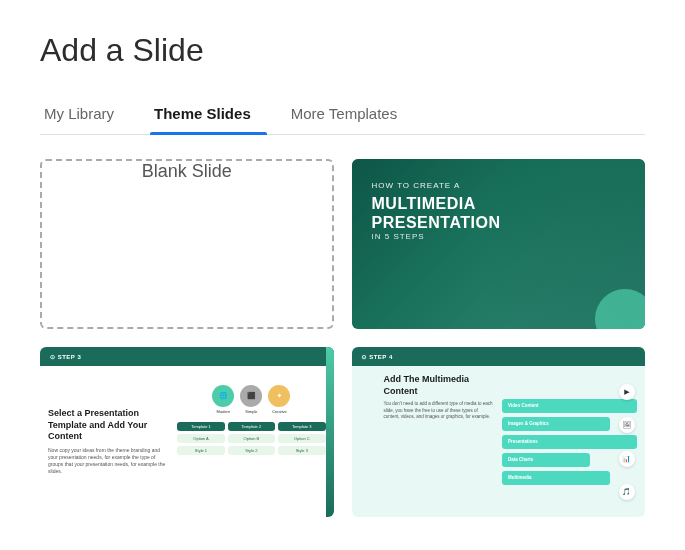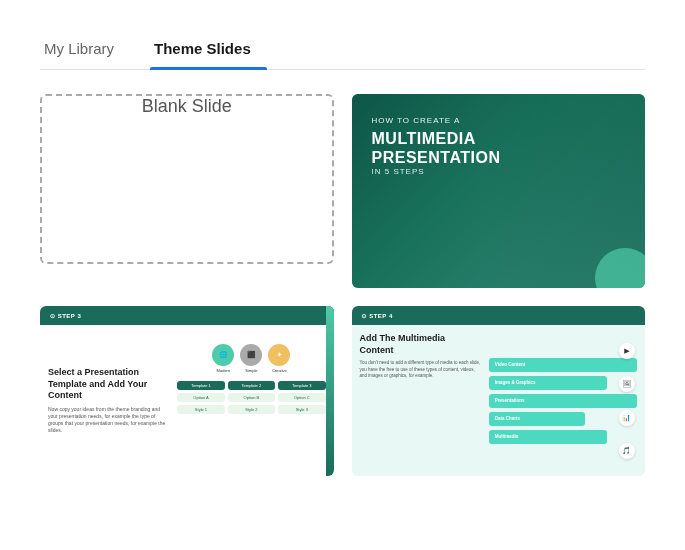--- a/index.html
+++ b/index.html
@@ -69,21 +69,21 @@
       justify-content: center;
       border-radius: 6px;
     }
     .blank-slide-label {
       font-size: 18px;
       color: #555;
       font-weight: 400;
     }
     
     .slide-multimedia {
-      height: 194px;
+      height: 170px;
       background: linear-gradient(135deg, #1a6b5a 0%, #2d9c7a 40%, #5ec8b0 100%);
       position: relative;
       overflow: hidden;
     }
     .slide-multimedia .overlay {
       position: absolute;
       inset: 0;
       background: rgba(0,60,50,0.45);
     }
     .slide-multimedia .content {
@@ -248,20 +248,21 @@
       padding: 6px 10px;
       font-size: 6px;
       font-weight: 600;
       letter-spacing: 0.5px;
     }
     .slide-step4 .body {
       display: flex;
       flex: 1;
       padding: 6px 8px;
       gap: 8px;
+      margin-left: 24px;
     }
     .slide-step4 .left-col {
       width: 45%;
       display: flex;
       flex-direction: column;
       justify-content: flex-start;
       padding-top: 2px;
     }
     .slide-step4 .main-title {
       font-size: 9px;
@@ -318,27 +319,31 @@
       align-items: center;
       justify-content: center;
       font-size: 7px;
       box-shadow: 0 1px 3px rgba(0,0,0,0.15);
     }
   </style>
 </head>
 <body>
 
 <div class="container">
+  <h1 class="page-title">Add a Slide</h1>
 
   <div class="tabs">
     <div class="tab">
       <span>My Library</span>
     </div>
     <div class="tab active">
       <span>Theme Slides</span>
+    </div>
+    <div class="tab">
+      <span>More Templates</span>
     </div>
   </div>
 
   <div class="slides-grid">
 
     <div class="slide-card blank-slide">
       <span class="blank-slide-label">Blank Slide</span>
     </div>
 
     <div class="slide-card slide-multimedia">

